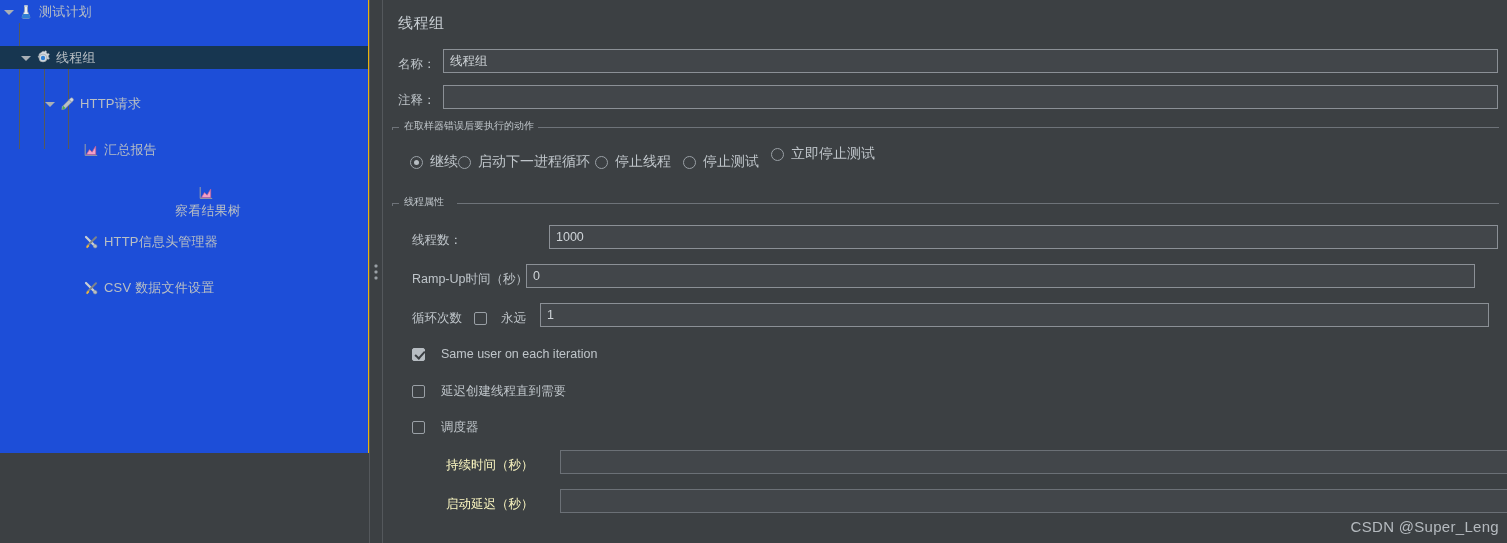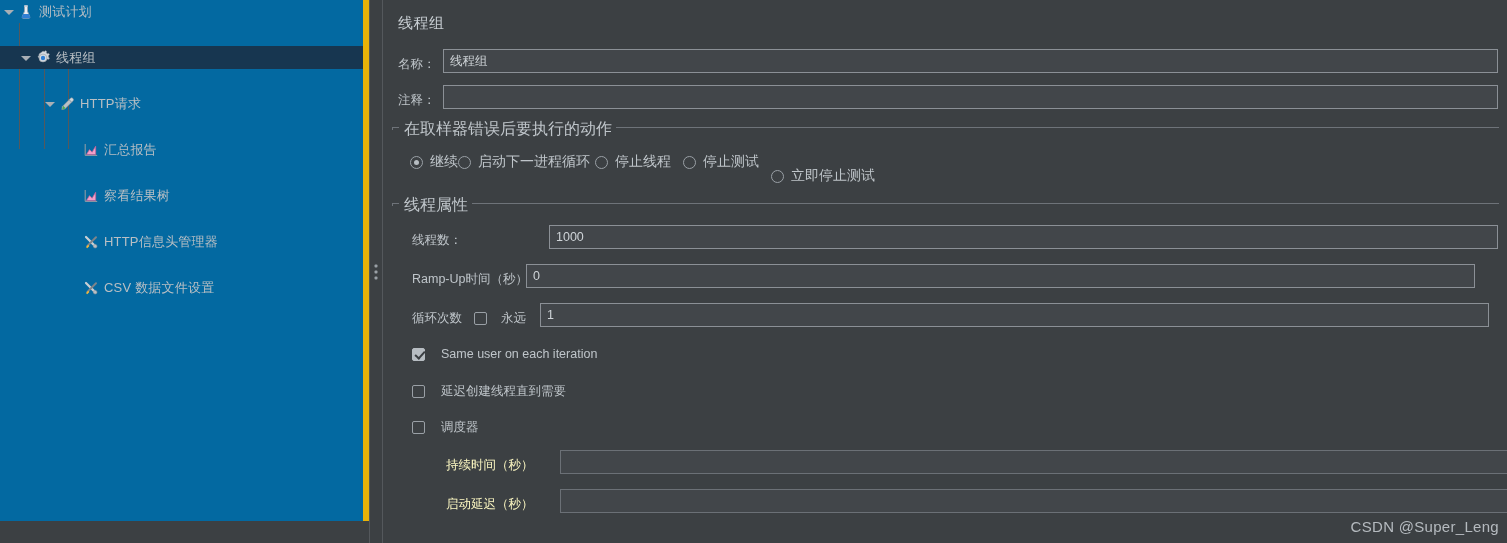--- a/index.html
+++ b/index.html
@@ -6,25 +6,25 @@
   html, body {
     width: 1507px; height: 543px;
     background: #3c4043;
     font-family: "Liberation Sans", "DejaVu Sans", sans-serif;
     overflow: hidden;
   }
   #app { position: relative; width: 1507px; height: 543px; display: flex; background: #3c4043; }
 
   
   #tree-panel {
-    width: 369px; height: 521px;
-    background: #0369a1;
+    width: 369px; height: 453px;
+    background: #1d4ed8;
     position: relative;
     flex: none;
-    border-right: 6px solid #eab308;
+    border-right: 1px solid #eab308;
     overflow: hidden;
   }
   .tree-row {
     position: relative;
     height: 23px;
     display: flex;
     align-items: center;
     white-space: nowrap;
     font-size: 13px;
     color: #b9bfc4;
@@ -97,21 +97,21 @@
   .text-input::placeholder { color: #7c8288; }
 
   
   .groupbox { position: absolute; }
   .groupbox > .gb-line-left,
   .groupbox > .gb-line-right,
   .groupbox > .gb-line-v-l,
   .groupbox > .gb-line-v-r { position: absolute; background: #6e7379; }
   .gb-title {
     position: absolute; top: -8px; left: 8px;
-    font-size: 16px; color: #bfc5ca;
+    font-size: 10px; color: #bfc5ca;
     background: #3c4043; padding: 0 4px;
     white-space: nowrap;
   }
 
   
   .radio-item { display: flex; align-items: center; position: absolute; }
   .radio-mark {
     width: 13px; height: 13px; border-radius: 50%;
     border: 1px solid #9aa0a6; background: #3c4043;
     position: relative; flex: none;
@@ -197,21 +197,21 @@
     <div class="tree-row" style="top:69px;padding-left:82px;">
       <span class="tree-icon">
         <svg width="18" height="18" viewBox="0 0 18 18">
           <path d="M3.2 3 v11.4 h12" fill="none" stroke="#9aa0a6" stroke-width="1"></path>
           <path d="M4.4 13.6 l3.1 -5 2.6 2.6 3.6 -6.1 v8.5 z" fill="#f2a0c8" stroke="#c05f95" stroke-width="0.7"></path>
         </svg>
       </span>
       <span class="tree-label">汇总报告</span>
     </div>
 
-    <div class="tree-row" style="top:92px;padding-left:82px;">
+    <div class="tree-row" style="top:92px;padding-left:44px;flex-direction:column;">
       <span class="tree-icon">
         <svg width="18" height="18" viewBox="0 0 18 18">
           <path d="M3.2 3 v11.4 h12" fill="none" stroke="#9aa0a6" stroke-width="1"></path>
           <path d="M4.4 13.6 l3.1 -5 2.6 2.6 3.6 -6.1 v8.5 z" fill="#f2a0c8" stroke="#c05f95" stroke-width="0.7"></path>
         </svg>
       </span>
       <span class="tree-label">察看结果树</span>
     </div>
 
     <div class="tree-row" style="top:115px;padding-left:82px;">
@@ -276,21 +276,21 @@
         <span class="radio-text">启动下一进程循环</span>
       </div>
       <div class="radio-item" style="left:203px; top:26px;">
         <span class="radio-mark"></span>
         <span class="radio-text">停止线程</span>
       </div>
       <div class="radio-item" style="left:291px; top:26px;">
         <span class="radio-mark"></span>
         <span class="radio-text">停止测试</span>
       </div>
-      <div class="radio-item" style="left:379px; top:40px;">
+      <div class="radio-item" style="left:379px; top:18px;">
         <span class="radio-mark"></span>
         <span class="radio-text">立即停止测试</span>
       </div>
     </div>
 
     <div class="groupbox" style="left:9px; top:203px; width:1107px; height:320px;">
       <div class="gb-line-left" style="left:0; top:0; width:7px;  height:1px;"></div>
       <div class="gb-line-right" style="left:65px; top:0; width:1042px; height:1px;"></div>
       <div class="gb-line-v-l" style="left:0; top:0; width:1px; height:3px;"></div>
       <div class="gb-title">线程属性</div>

